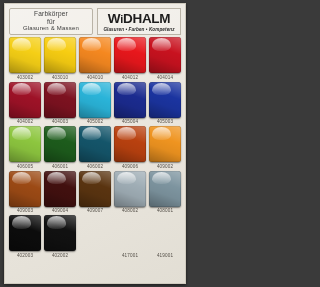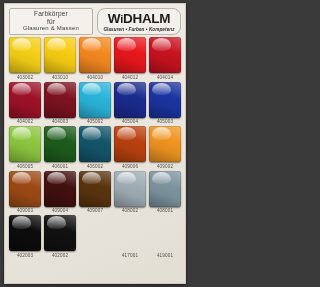--- a/index.html
+++ b/index.html
@@ -53,21 +53,21 @@
     line-height: 7.6px;
     color: #3b3b3b;
     letter-spacing: 0.2px;
     white-space: nowrap;
   }
   .title-line.small { font-size: 6px; }
 
   #logo-box {
     flex: 1 1 0;
     border: 1px solid #b9b3a6;
-    border-radius: 8px;
+    border-radius: 0;
     background: rgba(255,255,255,0.25);
     display: flex;
     flex-direction: column;
     align-items: center;
     justify-content: center;
   }
   #logo-mark {
     font-size: 13.5px;
     font-weight: bold;
     letter-spacing: -0.3px;

